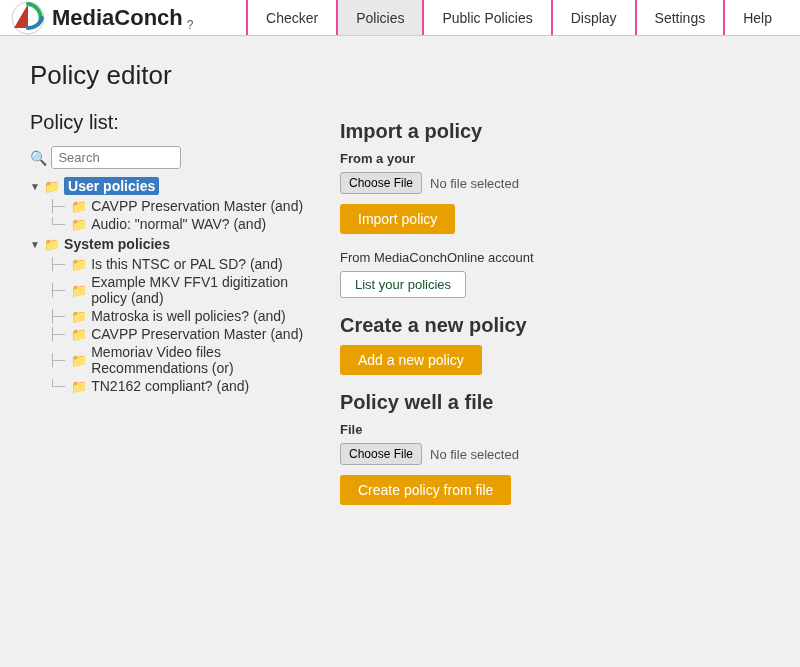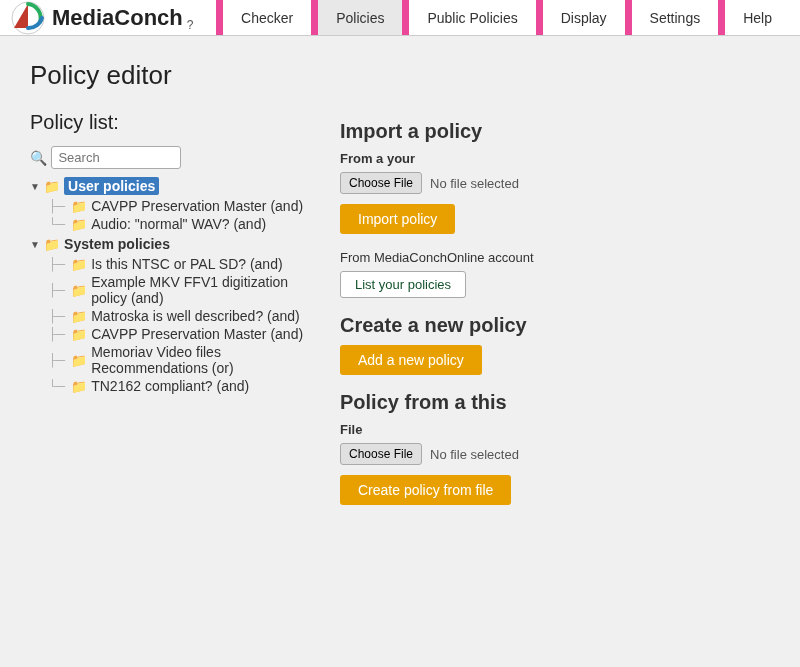--- a/index.html
+++ b/index.html
@@ -47,21 +47,21 @@
       display: flex;
       align-items: stretch;
       height: 100%;
     }
     .nav-item {
       display: flex;
       align-items: center;
       padding: 16px 18px;
       font-size: 14px;
       color: #333;
-      border-left: 7px solid #ec4899;
+      border-left: 2px solid #ec4899;
       cursor: pointer;
       text-decoration: none;
       background: #fff;
       white-space: nowrap;
     }
     .nav-item.active {
       background: #e8e8e8;
     }
 
     
@@ -293,21 +293,21 @@
             <span>Is this NTSC or PAL SD? (and)</span>
           </li>
           <li class="tree-item">
             <span class="tree-branch-line">├─</span>
             <span class="folder-icon">📁</span>
             <span>Example MKV FFV1 digitization policy (and)</span>
           </li>
           <li class="tree-item">
             <span class="tree-branch-line">├─</span>
             <span class="folder-icon">📁</span>
-            <span>Matroska is well described? (and)</span>
+            <span>Matroska is well policies? (and)</span>
           </li>
           <li class="tree-item">
             <span class="tree-branch-line">├─</span>
             <span class="folder-icon">📁</span>
             <span>CAVPP Preservation Master (and)</span>
           </li>
           <li class="tree-item">
             <span class="tree-branch-line">├─</span>
             <span class="folder-icon">📁</span>
             <span>Memoriav Video files Recommendations (or)</span>
@@ -335,21 +335,21 @@
     <p class="from-account-label">From MediaConchOnline account</p>
     <button class="outline-btn">List your policies</button>
 
     <div class="section-divider"></div>
 
     <h2 class="section-title">Create a new policy</h2>
     <button class="action-btn">Add a new policy</button>
 
     <div class="section-divider"></div>
 
-    <h2 class="section-title">Policy from a this</h2>
+    <h2 class="section-title">Policy well a file</h2>
     <p class="section-sub">File</p>
     <div class="file-input-row">
       <button class="file-btn">Choose File</button>
       <span class="file-label">No file selected</span>
     </div>
     <button class="action-btn">Create policy from file</button>
 
   </div>
 </div>
 

